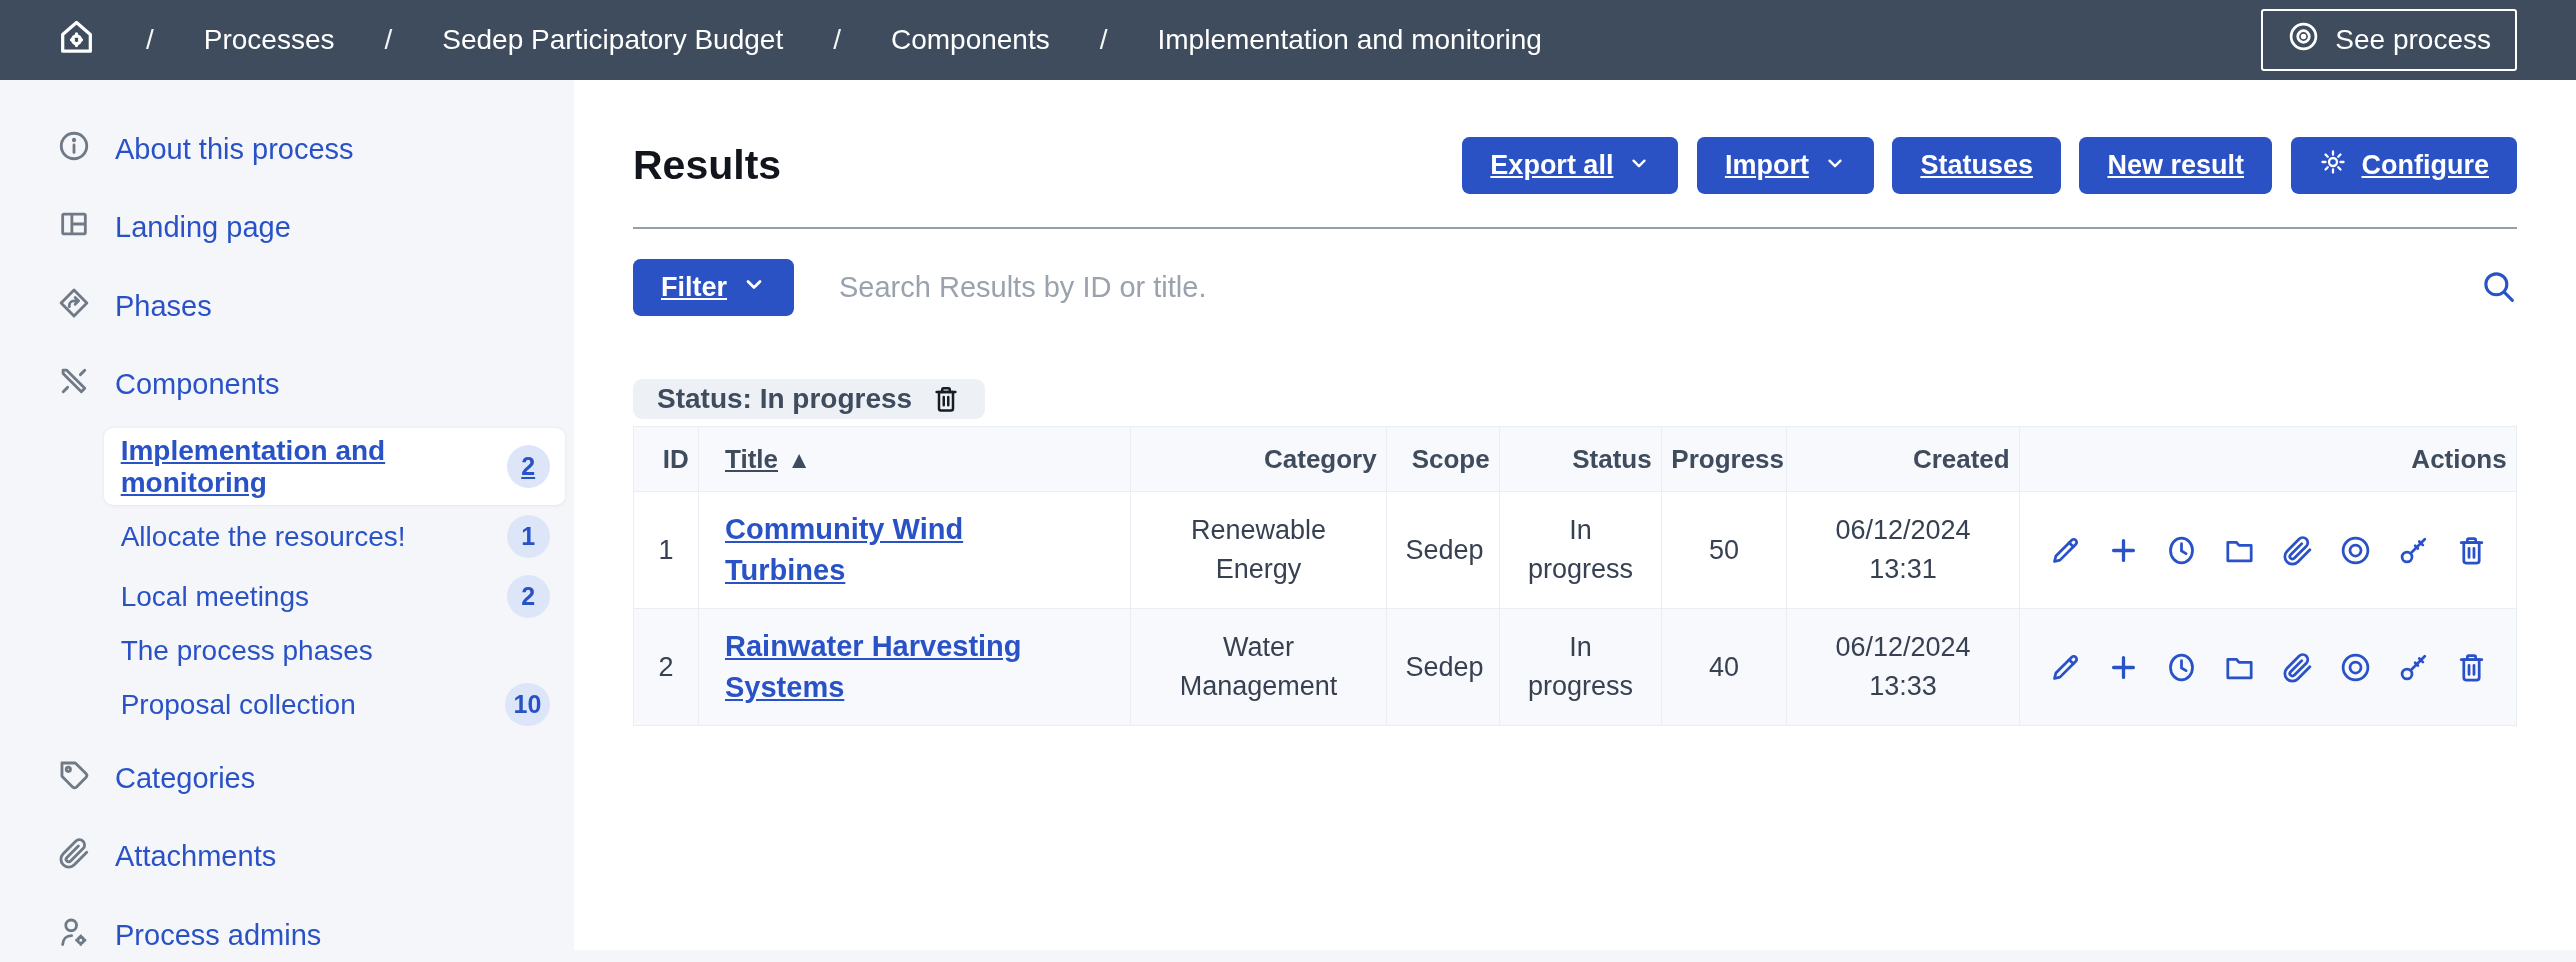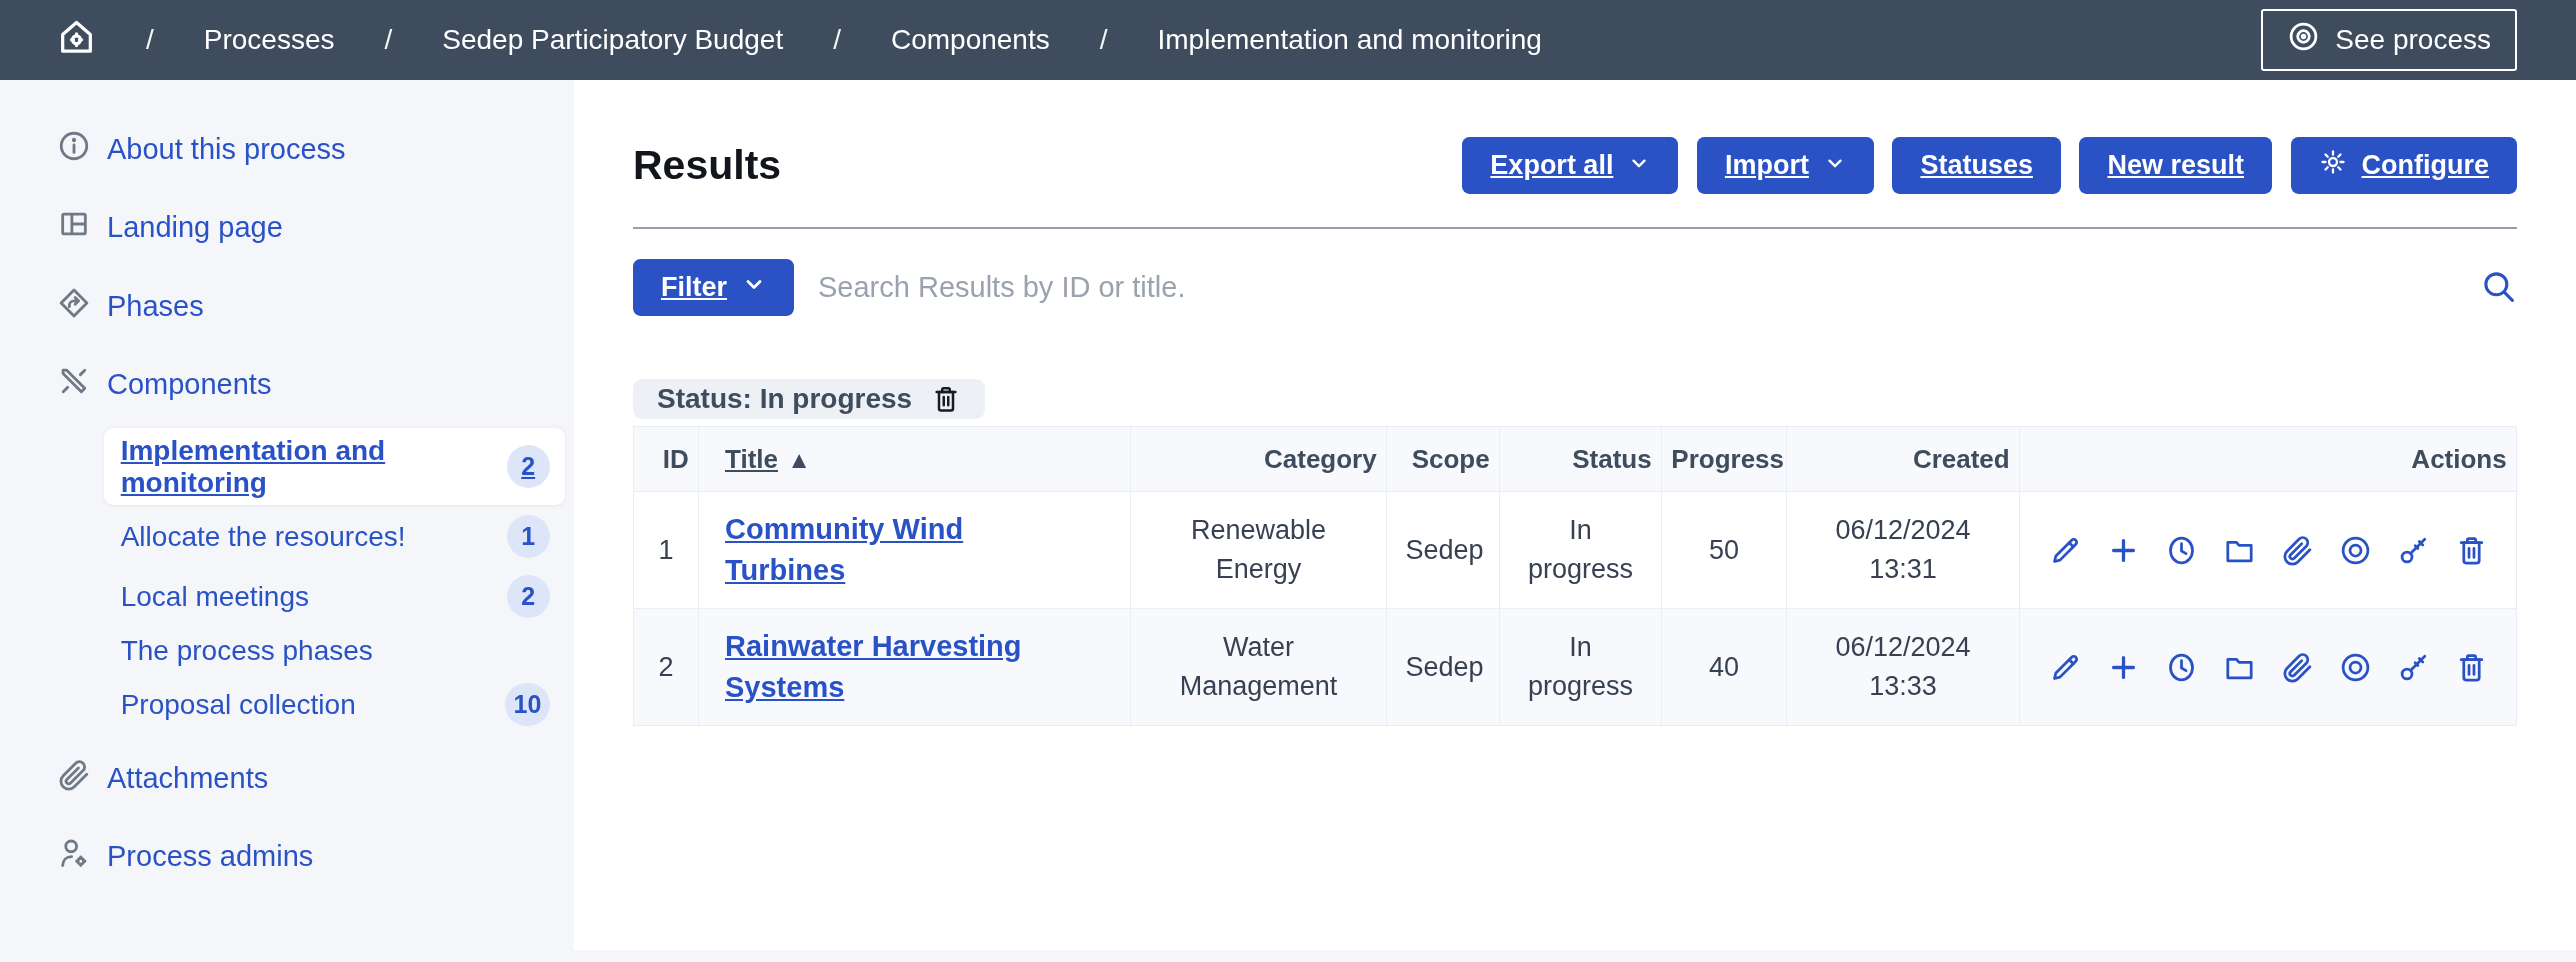--- a/index.html
+++ b/index.html
@@ -26,21 +26,21 @@
     color:#fff; font-family:inherit; font-size:28px; font-weight:400;
     padding:9.3px 24px; cursor:pointer;
   }
 
   
   .sidebar {
     position:absolute; top:80px; left:0; bottom:13px; width:574px;
     background:#f5f6f9; padding-top:35px; overflow:hidden;
   }
   .snav-item {
-    display:flex; align-items:center; gap:16px;
+    display:flex; align-items:center; gap:24px;
     padding:14px 18.5px 14px 57px; margin-bottom:9.3px;
     font-size:29px; font-weight:500; color:#2a52c7; cursor:pointer;
   }
   .snav-item .ic { color:#707a87; }
   .sub-list { margin:0 9.3px 11px 104px; }
   .sub-item {
     display:flex; align-items:center; justify-content:space-between;
     padding:6.5px 15px 6.5px 16.7px; margin-bottom:3.7px; border-radius:9.3px;
     font-size:28px; color:#2a52c7; cursor:pointer;
   }
@@ -60,21 +60,21 @@
     padding-top:57px; padding-bottom:33px; border-bottom:2.8px solid #959fab;
   }
   .page-title { font-size:41px; font-weight:700; color:#12161c; margin:0; }
   .toolbar { display:flex; gap:18.5px; }
   .btn {
     display:inline-flex; align-items:center; justify-content:center; gap:15px;
     background:#2b52c4; color:#fff; border:none; border-radius:7.4px;
     height:57px; padding:0 28px; font-family:inherit; font-size:27px; font-weight:700;
     cursor:pointer; white-space:nowrap;text-decoration:underline;
   }
-  .filter-row { display:flex; align-items:center; gap:22px; margin-top:30px;justify-content:center; }
+  .filter-row { display:flex; align-items:center; gap:43px; margin-top:30px;justify-content:center; }
   .search-input {
     flex:1; border:none; outline:none; background:transparent;
     font-family:inherit; font-size:29px; color:#374151;
   }
   .search-input::placeholder { color:#9aa2ae; }
   .search-btn { background:none; border:none; padding:0; color:#2a52c7; cursor:pointer; display:flex; }
 
   .chip-row { margin-top:63px; }
   .chip {
     display:inline-flex; align-items:center; gap:18.5px;
@@ -202,20 +202,29 @@
     <div class="sub-item">
       <span class="sub-label">The process phases</span>
 
     </div>
     <div class="sub-item">
       <span class="sub-label">Proposal collection</span>
       <span class="badge">10</span>
     </div>
   </div>
 
+  <div class="snav-item">
+    <span class="ic">
+      <svg width="34" height="34" viewBox="0 0 24 24" fill="none" stroke="currentColor" stroke-width="2" stroke-linejoin="round">
+        <path d="M3.5 3.5h9.4l7.5 7.5a2 2 0 0 1 0 2.8l-6.6 6.6a2 2 0 0 1-2.8 0L3.5 12.9z"></path>
+        <circle cx="8" cy="8" r="1.5"></circle>
+      </svg>
+    </span>
+    <span>Categories</span>
+  </div>
 
   <div class="snav-item">
     <span class="ic">
       <svg width="34" height="34" viewBox="0 0 24 24" fill="none" stroke="currentColor" stroke-width="2" stroke-linecap="round" stroke-linejoin="round">
         <path d="M21 11.5l-8.8 8.8a5.5 5.5 0 0 1-7.8-7.8l8.8-8.8a3.67 3.67 0 0 1 5.2 5.2l-8.8 8.8a1.83 1.83 0 0 1-2.6-2.6l8.1-8.1"></path>
       </svg>
     </span>
     <span>Attachments</span>
   </div>
 

